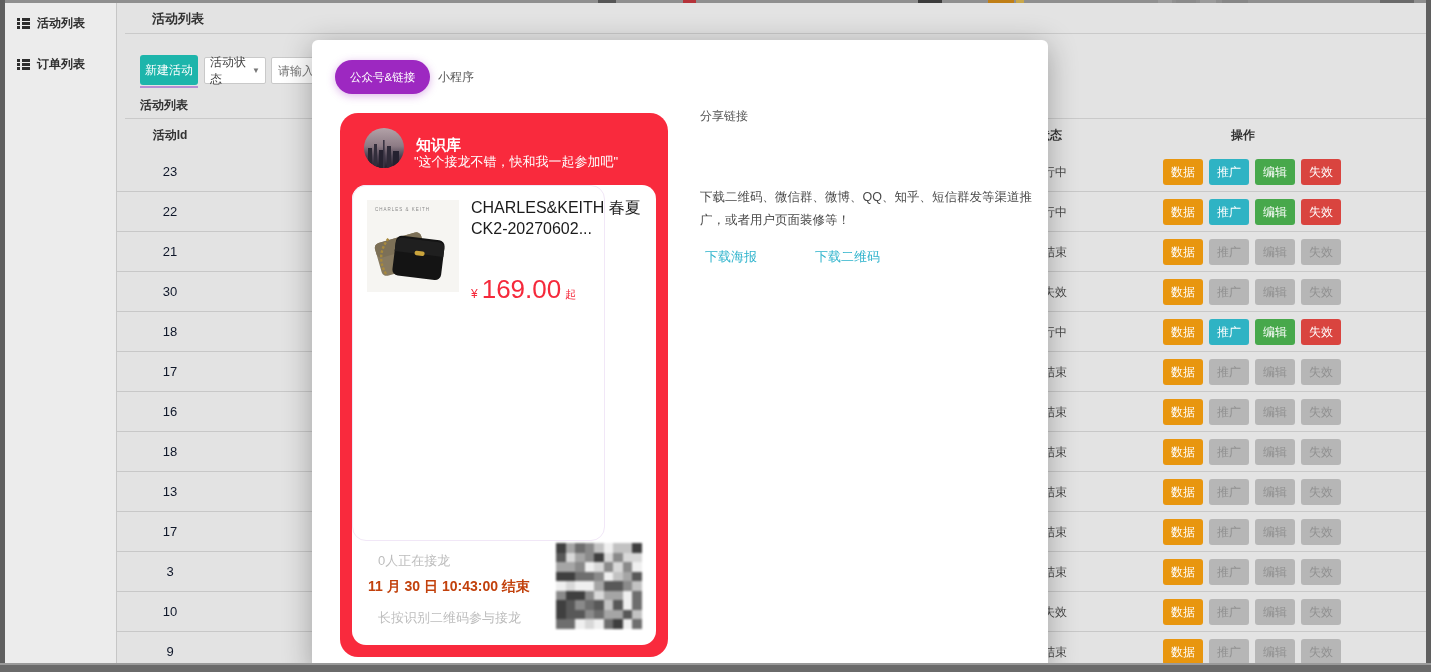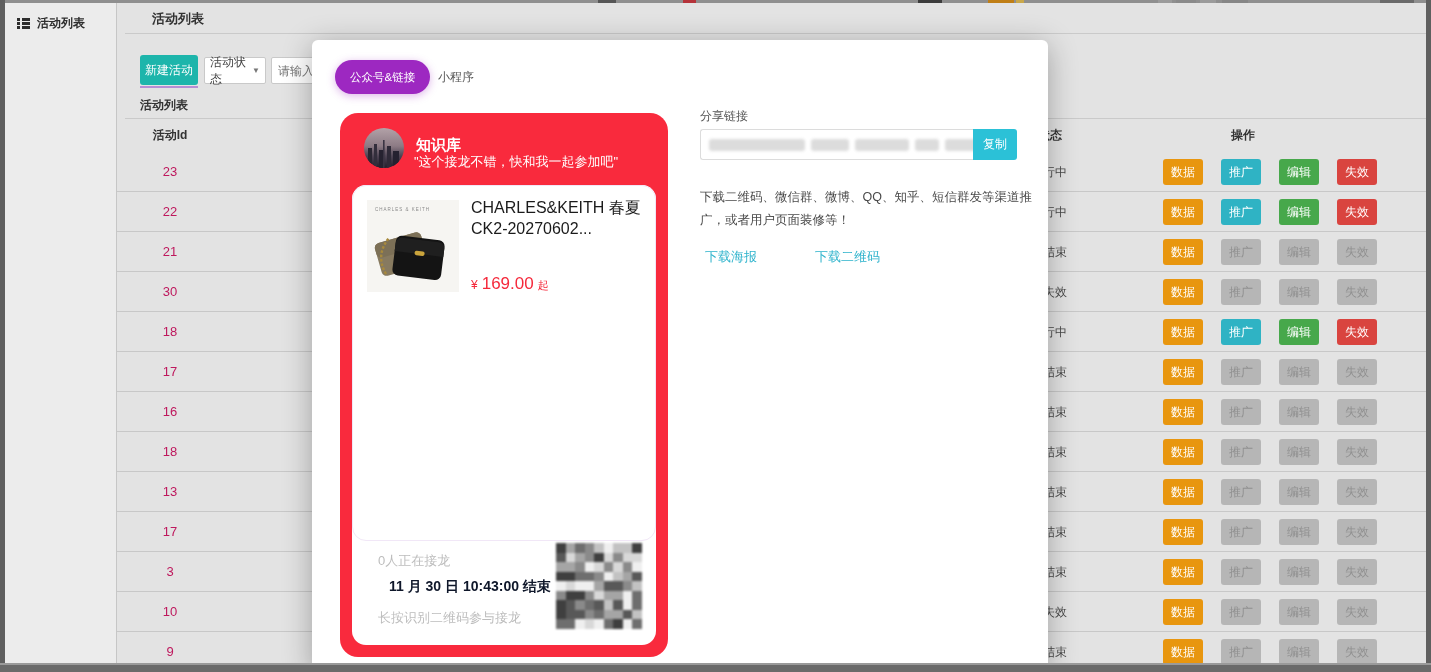--- a/index.html
+++ b/index.html
@@ -32,50 +32,50 @@
   .list-label { position:absolute; left:140px; top:97px; font-size:12px; font-weight:600; color:#333; z-index:4; }
   .hr2 { position:absolute; left:125px; right:5px; top:118px; border-top:1px solid #cacaca; z-index:4; }
 
   
   .thead { position:absolute; left:117px; top:118px; right:5px; height:34px; z-index:3; font-size:12px; font-weight:700; color:#333; }
   .th-id { position:absolute; left:23px; width:60px; text-align:center; line-height:34px; }
   .th-status { position:absolute; left:921px; line-height:34px; }
   .th-actions { position:absolute; left:1114px; line-height:34px; }
   .rows { position:absolute; left:117px; top:152px; right:5px; z-index:3; }
   .trow { position:relative; height:40px; border-bottom:1px solid #c8c8c8; }
-  .cell-id { position:absolute; left:23px; width:60px; text-align:center; line-height:40px; font-size:13px; color:#be185d; }
+  .cell-id { position:absolute; left:23px; width:60px; text-align:center; line-height:40px; font-size:13px; color:#0f172a; }
   .cell-status { position:absolute; left:914px; line-height:40px; font-size:12px; color:#4a4a4a; }
-  .cell-actions { position:absolute; left:1046px; top:7px; display:flex; gap:18px; }
+  .cell-actions { position:absolute; left:1046px; top:7px; display:flex; gap:6px; }
   .btn { width:40px; height:26px; border:none; border-radius:3px; color:#fff; font-size:12px; cursor:pointer; font-family:inherit; }
   .btn-data { background:#e8960f; }
   .btn-promote { background:#2fb3c4; }
   .btn-edit { background:#47a84b; }
   .btn-invalid { background:#d9443f; }
   .btn-disabled { background:#b6b6b6 !important; color:#909090 !important; cursor:default; }
 
   
   .modal { position:absolute; left:312px; top:40px; width:736px; height:632px; background:#fff; border-radius:6px; box-shadow:0 5px 30px rgba(0,0,0,.3); z-index:50; }
   .tab-pill { position:absolute; left:23px; top:20px; height:34px; padding:0 15px; background:#9d28c1; color:#fff; border:none; border-radius:17px; font-size:11.5px; cursor:pointer; box-shadow:0 2px 8px rgba(157,40,193,.35); font-family:inherit; }
   .tab-plain { position:absolute; left:126px; top:29px; font-size:12px; color:#555; cursor:pointer; }
 
   
   .red-card { position:absolute; left:28px; top:73px; width:328px; height:544px; background:#f92a3d; border-radius:18px; }
   .avatar { position:absolute; left:24px; top:15px; width:40px; height:40px; border-radius:50%; overflow:hidden; }
   .nick { position:absolute; left:76px; top:17px; font-size:15px; font-weight:700; color:#fff;margin-top:6px; }
   .quote { position:absolute; left:74px; top:40px; font-size:13px; color:#fff; white-space:nowrap; }
   .white-panel { position:absolute; left:12px; top:72px; width:304px; height:460px; background:#fff; border-radius:14px; }
-  .product-box { position:absolute; left:0; top:0; width:304px; height:356px; background:#fff; border:1px solid #f1e7f7; border-radius:14px; }
+  .product-box { position:absolute; left:0; top:0; width:253px; height:356px; background:#fff; border:1px solid #f1e7f7; border-radius:14px; }
   .prod-img { position:absolute; left:14px; top:14px; width:92px; height:92px; }
   .prod-title { position:absolute; left:118px; top:12px; width:176px; font-size:16px; line-height:1.3; color:#1b1b1b; }
   .price-row { position:absolute; left:118px; top:88px; display:flex; align-items:baseline; gap:4px; color:#f5293b; }
   .price-cur { font-size:12px; }
-  .price-val { font-size:17px; }
+  .price-val { font-size:26px; }
   .price-suf { font-size:11px; }
   .participants { position:absolute; left:26px; top:367px; font-size:13px; color:#bdbdbd; }
-  .end-time { position:absolute; left:37px; top:393px; font-size:14px; font-weight:700; color:#0f172a; }
+  .end-time { position:absolute; left:16px; top:393px; font-size:14px; font-weight:700; color:#c2410c; }
   .qr-hint { position:absolute; left:26px; top:424px; font-size:13px; color:#bdbdbd; }
   .qr { position:absolute; left:204px; top:358px; width:86px; height:86px; display:grid; grid-template-rows:repeat(9,1fr); grid-template-columns:repeat(9,1fr); filter:blur(1.2px); background:#fff; }
   .qr i { display:block; }
 
   
   .share-label { position:absolute; left:388px; top:68px; font-size:12px; color:#555; }
   .input-row { position:absolute; left:388px; top:89px; display:flex; }
   .share-input { width:273px; height:31px; background:#fff; border:1px solid #dcdcdc; border-right:none; border-radius:3px 0 0 3px; display:flex; align-items:center; gap:6px; padding:0 8px; overflow:hidden; }
   .blob { height:12px; background:#dcdcdc; border-radius:3px; filter:blur(1.5px); flex:0 0 auto; }
   .btn-copy { width:44px; height:31px; background:#2bc1d7; color:#fff; border:none; border-radius:0 3px 3px 0; font-size:12px; cursor:pointer; font-family:inherit; }
@@ -87,20 +87,24 @@
 </style>
 </head>
 <body>
 
 <div class="screen">
 
   <aside class="sidebar">
     <div class="side-item">
       <span class="list-icon"></span>
       <span>活动列表</span>
+    </div>
+    <div class="side-item">
+      <span class="list-icon"></span>
+      <span>订单列表</span>
     </div>
   </aside>
 
   <div class="page-title">活动列表</div>
   <div class="hr1"></div>
   <button class="btn-new">新建活动</button>
   <div class="purple-line"></div>
   <div class="select">
     <span>活动状态</span>
     <span class="caret">▼</span>
@@ -394,30 +398,20 @@
             <i style="background:#efefef"></i>
             <i style="background:#6e6e6e"></i>
             <i style="background:#3f3f3f"></i>
             <i style="background:#efefef"></i>
             <i style="background:#6e6e6e"></i>
           </div>
       </div>
     </div>
 
     <div class="share-label">分享链接</div>
-    <div class="input-row">
-      <div class="share-input">
-        <span class="blob" style="width:96px"></span>
-        <span class="blob" style="width:38px"></span>
-        <span class="blob" style="width:54px"></span>
-        <span class="blob" style="width:24px"></span>
-        <span class="blob" style="width:62px"></span>
-      </div>
-      <button class="btn-copy">复制</button>
-    </div>
     <div class="share-desc">下载二维码、微信群、微博、QQ、知乎、短信群发等渠道推广，或者用户页面装修等！</div>
     <div class="dl-links">
       <a class="dl-link dl-poster">下载海报</a>
       <a class="dl-link dl-qr">下载二维码</a>
     </div>
   </div>
 
   <div class="edge edge-top">
     <span class="speck" style="left:598px;width:18px;background:#565656"></span>
     <span class="speck" style="left:683px;width:13px;background:#b5333a"></span>

